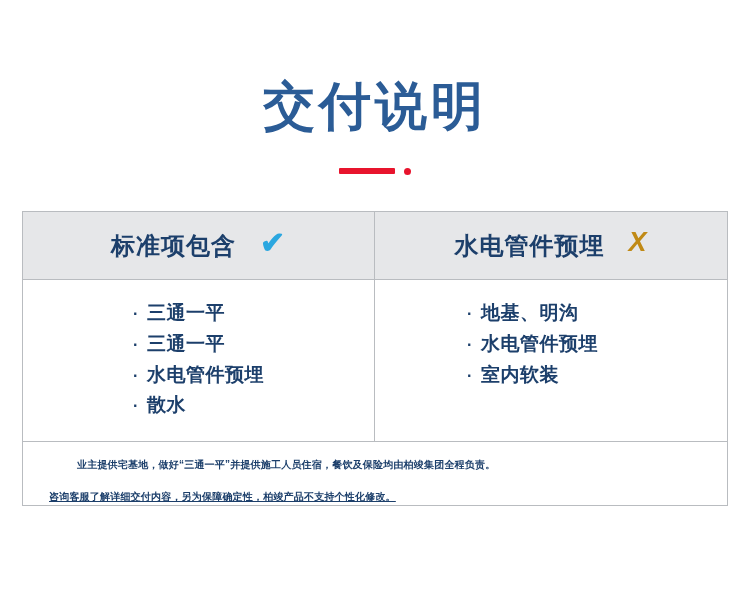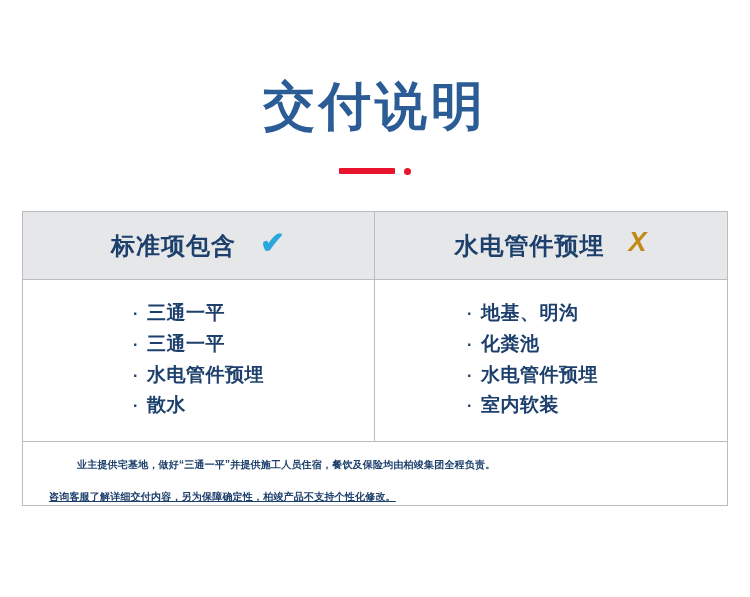--- a/index.html
+++ b/index.html
@@ -189,21 +189,20 @@
         <ul class="item-list">
           <li class="item"><span class="bullet">·</span><span>三通一平</span></li>
           <li class="item"><span class="bullet">·</span><span>三通一平</span></li>
           <li class="item"><span class="bullet">·</span><span>水电管件预埋</span></li>
           <li class="item"><span class="bullet">·</span><span>散水</span></li>
         </ul>
       </div>
       <div class="td right">
         <ul class="item-list">
           <li class="item"><span class="bullet">·</span><span>地基、明沟</span></li>
-          <li class="item"><span class="bullet">·</span><span>化粪池</span></li>
           <li class="item"><span class="bullet">·</span><span>水电管件预埋</span></li>
           <li class="item"><span class="bullet">·</span><span>室内软装</span></li>
         </ul>
       </div>
     </div>
 
     <div class="note">
       <p class="p1">业主提供宅基地，做好“三通一平”并提供施工人员住宿，餐饮及保险均由柏竣集团全程负责。</p>
       <p class="p2">咨询客服了解详细交付内容，另为保障确定性，柏竣产品不支持个性化修改。</p>
     </div>

